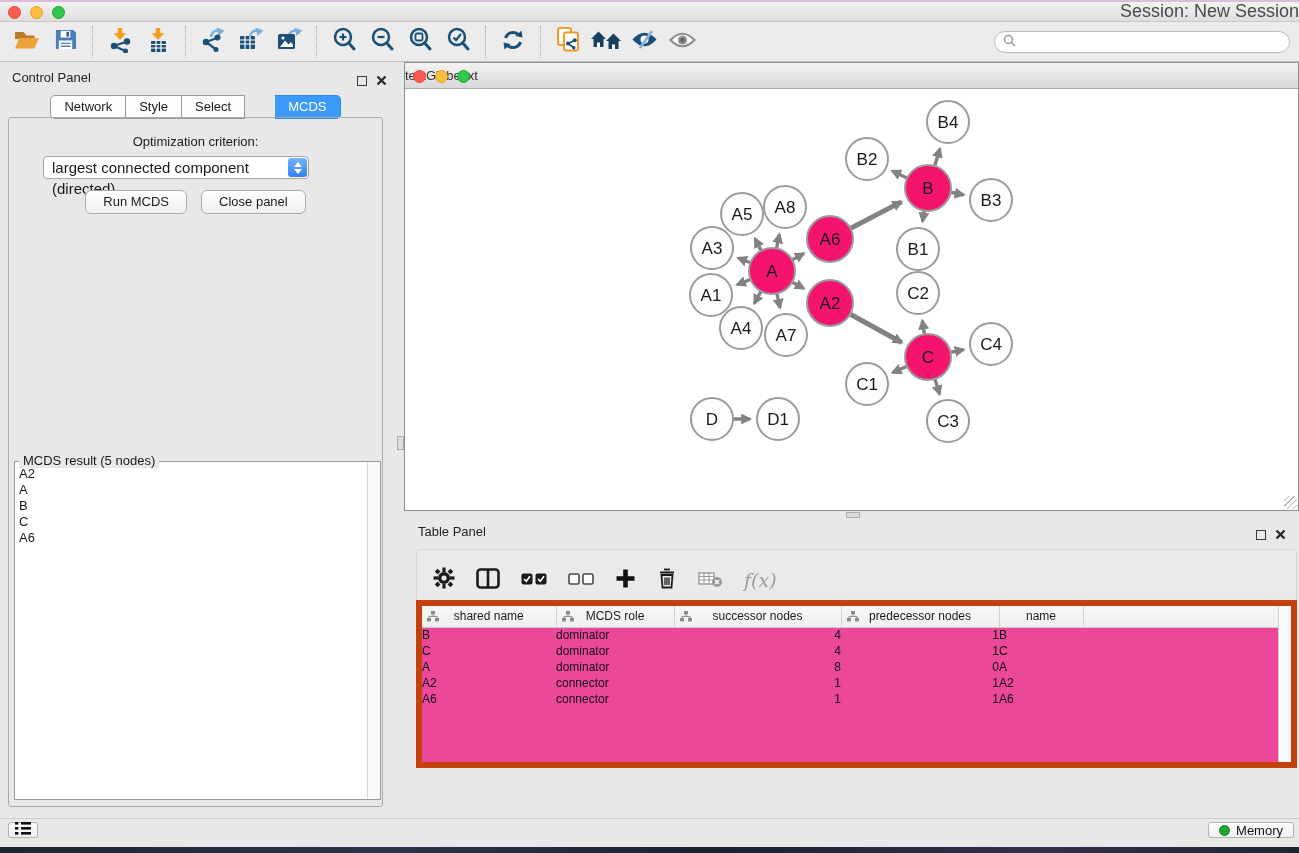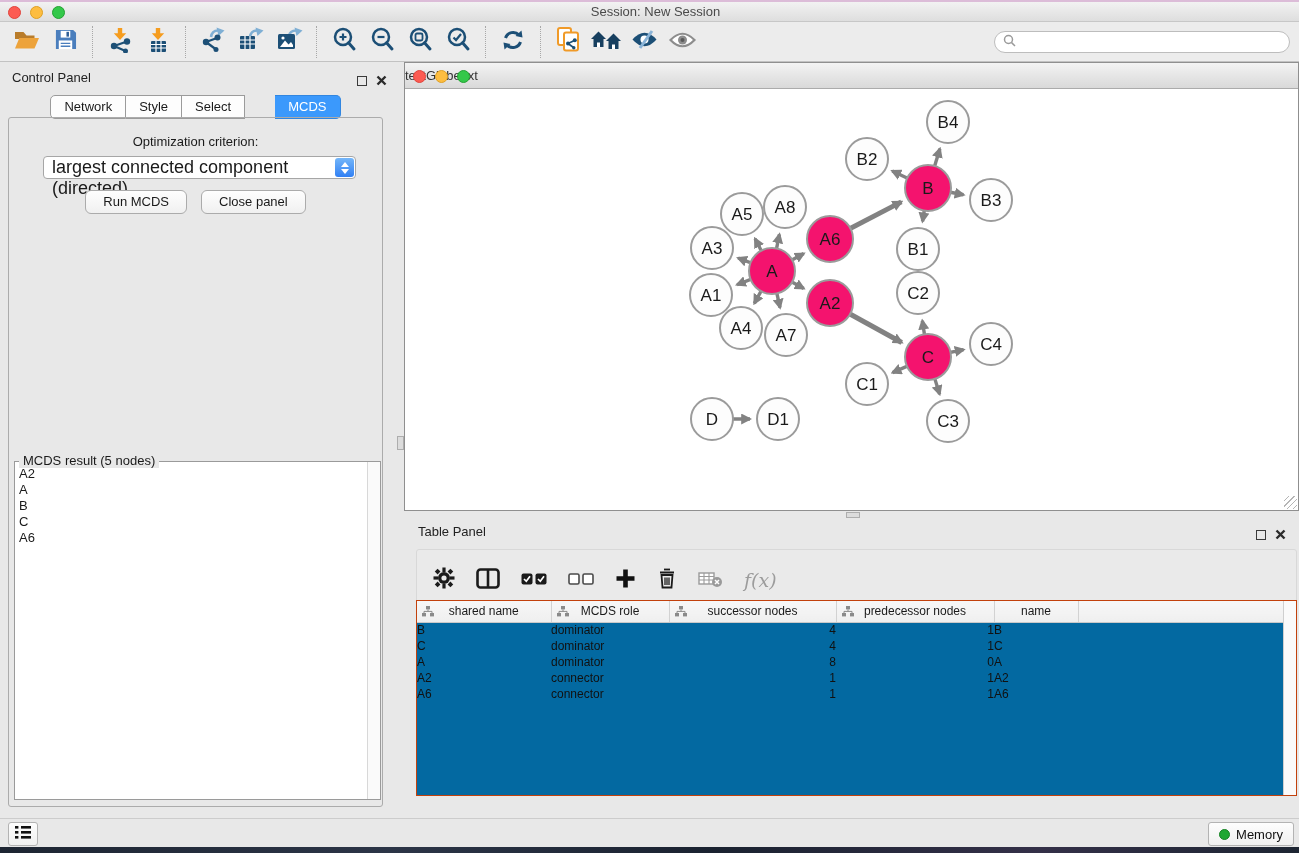--- a/index.html
+++ b/index.html
@@ -13,21 +13,21 @@
   .desktop-bottom { position:absolute; bottom:0; left:0; right:0; height:6px;
     background:linear-gradient(90deg,#1d2532,#2c3547 30%,#1a2230 55%,#343048 80%,#1d2532); }
   
   .titlebar { position:absolute; top:2px; left:0; right:0; height:20px;
     background:linear-gradient(#f2f2f2,#dedede); border-bottom:1px solid #c7c7c7; }
   .traffic { position:absolute; left:8px; top:4px; display:flex; gap:9px; }
   .light { width:13px; height:13px; border-radius:50%; }
   .light.red { background:#fc5b52; border:1px solid #e0443c; }
   .light.yellow { background:#fdbd40; border:1px solid #dfa023; }
   .light.green { background:#34c84a; border:1px solid #23a232; }
-  .title-text { text-align:center; font-size:13px; line-height:19px; color:#4a4a4a;padding-left:12px; }
+  .title-text { text-align:right; font-size:18px; line-height:19px; color:#4a4a4a;padding-left:12px; }
   
   .toolbar { position:absolute; top:22px; left:0; right:0; height:40px; background:#ececec;
     border-bottom:1px solid #c2c2c2; display:flex; align-items:center; padding-left:8px; }
   .tb-btn { width:38px; height:34px; display:flex; align-items:center; justify-content:center; flex:0 0 auto; }
   .tb-sep { width:0; height:32px; border-left:1px dotted #a8a8a8; margin:0 8px; flex:0 0 auto; }
   .search-field { position:absolute; right:9px; top:9px; width:296px; height:22px; background:#fff;
     border:1px solid #bdbdbd; border-radius:12px; display:flex; align-items:center; padding-left:8px; }
   .search-field input { border:none; outline:none; flex:1; font-size:12px; background:transparent; margin-left:5px;
     font-family:"Liberation Sans",sans-serif; }
   
@@ -37,22 +37,22 @@
   .float-box { width:10px; height:10px; border:1.6px solid #3a3a3a; background:transparent; }
   .seg-tabs { position:absolute; left:8px; top:95px; width:375px; display:flex; justify-content:center; }
   .seg-tab { font-size:13px; padding:3px 13px 4px; background:#fdfdfd; border:1px solid #9b9b9b;
     border-left-width:0; color:#1a1a1a; }
   .seg-tab:first-child { border-left-width:1px; border-radius:5px 0 0 5px; }
   .seg-tab:last-child { border-radius:0 5px 5px 0;margin-left:30px; }
   .seg-tab.active { background:#3b99fc; border-color:#3186e0; color:#fff; }
   .cp-body { position:absolute; left:8px; top:117px; width:375px; height:690px;
     border:1px solid #ababab; border-radius:3px; }
   .opt-label { position:absolute; left:8px; top:134px; width:375px; text-align:center; font-size:13px; }
-  .criterion { position:absolute; left:43px; top:156px; width:313px; height:23px; background:#fff;
-    border:1px solid #a6a6a6; border-radius:4px; font-size:18px; line-height:21px; padding-left:8px; }
+  .criterion { position:absolute; left:43px; top:156px; width:266px; height:23px; background:#fff;
+    border:1px solid #a6a6a6; border-radius:4px; font-size:15px; line-height:21px; padding-left:8px; }
   .criterion .stepper { position:absolute; right:1px; top:1px; width:19px; height:19px; border-radius:3px;
     background:linear-gradient(#74b6f9,#3180f4); display:flex; flex-direction:column; align-items:center; justify-content:center; gap:2px; }
   .arr-up { width:0; height:0; border-left:4px solid transparent; border-right:4px solid transparent; border-bottom:5px solid #fff; }
   .arr-dn { width:0; height:0; border-left:4px solid transparent; border-right:4px solid transparent; border-top:5px solid #fff; }
   .cp-buttons { position:absolute; left:8px; top:190px; width:375px; display:flex; justify-content:center; gap:14px; }
   .aq-btn { font-size:13px; padding:3px 17px 4px; background:linear-gradient(#fefefe,#f0f0f0);
     border:1px solid #ababab; border-radius:6px; color:#1a1a1a; }
   .result-box { position:absolute; left:14px; top:461px; width:367px; height:339px;
     border:1px solid #9a9a9a; background:#fff; }
   .result-legend { position:absolute; top:-9px; left:4px; background:#e8e8e8; padding:0 4px; font-size:13px; }
@@ -73,41 +73,41 @@
     background:#dcdcdc; border:1px solid #adadad; }
   .h-handle { position:absolute; left:846px; top:512px; width:14px; height:6px;
     background:#dcdcdc; border:1px solid #adadad; }
   
   .tp-title { position:absolute; left:418px; top:524px; font-size:13px; color:#222; }
   .tp-ctrls { left:1256px; top:526px; }
   .tp-toolbar { position:absolute; left:416px; top:549px; width:881px; height:62px;
     background:#eaeaea; border:1px solid #d8d8d8; border-radius:3px;
     display:flex; align-items:center; gap:21px; padding-left:16px; }
   .fx-label { font-size:19px; font-family:"DejaVu Serif", serif; font-style:italic; color:#9c9c9c; }
-  .tp-table { position:absolute; left:416px; top:600px; width:881px; height:196px; background:#0369a1;
-    border:1px solid #c2410c; overflow:hidden; }
+  .tp-table { position:absolute; left:416px; top:600px; width:881px; height:168px; background:#ec4899;
+    border:6px solid #c2410c; overflow:hidden; }
   .tp-scroll { position:absolute; right:0; top:0; bottom:0; width:13px; background:#fafafa; border-left:1px solid #cfcfcf; }
   table.grid { border-collapse:collapse; table-layout:fixed; width:866px; font-size:12px; }
   table.grid th { height:21px; font-weight:normal; background:linear-gradient(#f7f7f7,#efefef);
     border-bottom:1px solid #c9c9c9; border-right:1px solid #d2d2d2; position:relative; text-align:center; padding:0; }
   table.grid th:last-child { border-right:none; }
   table.grid th .th-icon { position:absolute; left:5px; top:5px; }
   table.grid td { height:16px; padding:0; white-space:nowrap; overflow:hidden; color:#111; }
   td.c-text0 { padding-left:22px; }
   td.c-text  { padding-left:8px;margin-left:13px; }
   td.c-num   { text-align:right; padding-right:15px; }
   td.c-name  { padding-left:10px; }
   .bottom-tabs { position:absolute; left:416px; top:790px; width:881px; display:flex; justify-content:center; }
   .bottom-tab { font-size:13px; padding:3px 14px 4px; background:#fdfdfd; border:1px solid #a3a3a3; border-left-width:0; }
   .bottom-tab:first-child { border-left-width:1px; border-radius:5px 0 0 5px; }
   .bottom-tab:last-child { border-radius:0 5px 5px 0; }
   .bottom-tab.active { background:#3b99fc; border-color:#3186e0; color:#fff; }
   
   .statusbar { position:absolute; left:0; top:818px; right:0; height:29px; background:#e8e8e8; border-top:1px solid #cccccc; }
-  .status-btn { position:absolute; top:3px; height:24px; background:linear-gradient(#fdfdfd,#f0f0f0);
+  .status-btn { position:absolute; top:3px; height:16px; background:linear-gradient(#fdfdfd,#f0f0f0);
     border:1px solid #b3b3b3; border-radius:3px; display:flex; align-items:center; justify-content:center; }
   .panel-menu-btn { left:8px; width:30px; }
   .memory-btn { right:5px; padding:0 10px; gap:6px; font-size:13px; color:#111; }
   .mem-dot { width:11px; height:11px; border-radius:50%; background:#1fa733; border:1px solid #158223; }
 </style>
 </head>
 <body>
 
 <div class="screen">
   <div class="desktop-top"></div>

